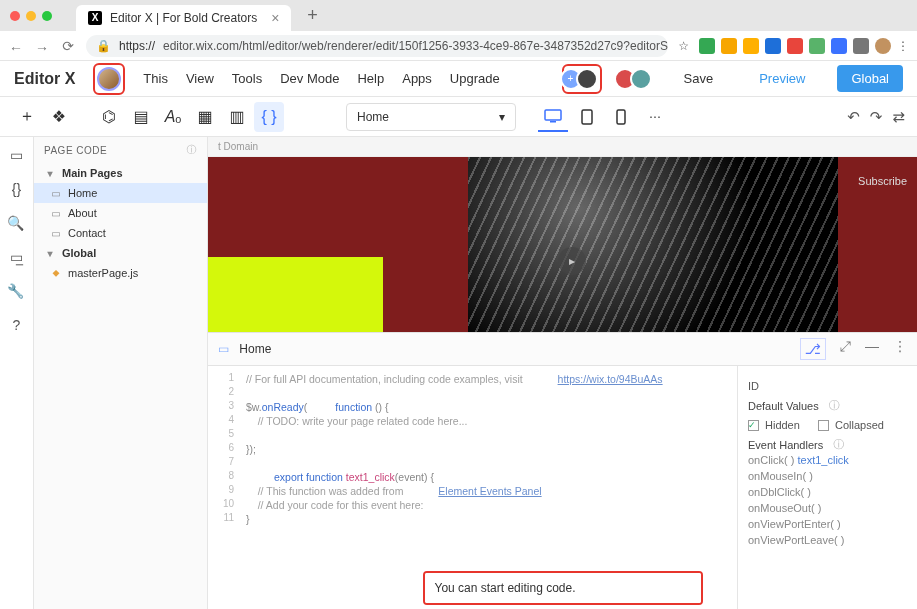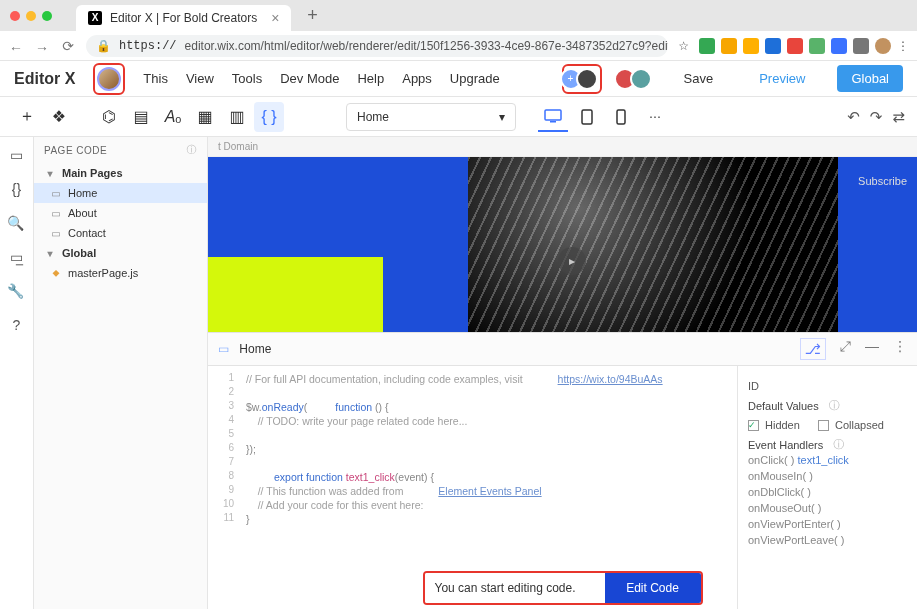--- a/index.html
+++ b/index.html
@@ -12,21 +12,21 @@
   .mac-min  { background: #fdbc2e; }
   .mac-max  { background: #28c840; }
   .tab { margin-left: 18px; background: #fff; border-radius: 6px 6px 0 0; height: 26px; display: flex; align-items: center; padding: 0 12px; gap: 8px; font-size: 12px; color: #333; min-width: 160px; position: relative; top: 2px; }
   .tab-favicon { width: 14px; height: 14px; background: #000; color:#fff; display:flex;align-items:center;justify-content:center;font-weight:bold;font-size:10px;border-radius:2px; }
   .tab-close { color: #888; font-size: 14px; margin-left: 6px; }
   .new-tab { color:#666; font-size:18px; margin-left:10px; }
 
   .browser-addr { height: 30px; background:#fff; border-bottom:1px solid #e5e5e5; display:flex; align-items:center; padding:0 8px; gap:10px; font-size:12px; color:#555; }
   .nav-ico { width:16px; text-align:center; color:#777; font-size:14px; }
   .url-bar { flex:1; background:#f1f3f4; border-radius:14px; height:22px; display:flex; align-items:center; padding:0 10px; gap:8px; color:#555; overflow:hidden; white-space:nowrap; }
-  .url-bar .https { color:#333;font-family:Liberation Mono, monospace; }
+  .url-bar .https { color:#333; }
   .ext-icons { display:flex; gap:6px; align-items:center; }
   .ext-dot { width:16px; height:16px; border-radius:3px; }
 
   
   .menu-bar { height:36px; display:flex; align-items:center; padding:0 14px; gap:18px; font-size:13px; color:#333; position:relative; border-bottom:1px solid #e5e5e5;}
   .logo { font-weight:600; font-size:16px; }
   .hl-box { border:2px solid #e7352c; border-radius:6px; padding:2px; display:flex; align-items:center; justify-content:center; }
   .avatar-main { width:24px; height:24px; border-radius:50%; background: linear-gradient(135deg,#d2b48c,#8b5a2b); border:2px solid #9aa0ff; }
   .menu-bar .spacer { flex:1; }
   .collab-group { display:flex; align-items:center; }
@@ -53,21 +53,21 @@
   .code-panel-hd { padding:6px 10px; font-size:10px; color:#666; letter-spacing:0.5px; display:flex; justify-content:space-between; align-items:center;}
   .tree-item { padding:4px 10px 4px 16px; display:flex; align-items:center; gap:6px; color:#333;}
   .tree-item.group { font-weight:600; padding-left:10px;}
   .tree-item.sel { background:#dceaff; }
   .tree-ico { width:12px; height:12px; display:inline-flex;align-items:center;justify-content:center; font-size:10px; color:#888;}
   .file-ico { color:#e7a23c;}
 
   
   .center-col { flex:1; display:flex; flex-direction:column; position:relative; overflow:hidden;}
   .domain-strip { height:20px; background:#f5f5f5; font-size:10px; color:#999; padding-left:10px; display:flex;align-items:center; border-bottom:1px solid #eee;}
-  .site-hero { height:175px; background:#1d4ed8; position:relative; overflow:hidden;}
+  .site-hero { height:175px; background:#7f1d1d; position:relative; overflow:hidden;}
   .hero-right { position:absolute; right:10px; top:18px; display:flex; gap:20px; font-size:11px; }
   .hero-right .hm { color:#cddc39; }
   .hero-right .sub { color:#ddd; }
   .hero-img { position:absolute; left:260px; top:0; width:370px; height:100%; background: radial-gradient(circle at 30% 30%, #666 0%, #000 60%); }
   .hero-img::after{content:"";position:absolute;inset:0;background:repeating-linear-gradient(115deg,rgba(255,255,255,0.25) 0 2px, transparent 2px 10px);}
   .play-c { position:absolute; left:350px; top:90px; width:28px;height:28px;border-radius:50%; background:#444; color:#fff; font-size:12px; text-align:center; line-height:28px; opacity:0.7;}
   .lime-block { position:absolute; left:0; bottom:0; width:175px; height:75px; background:#d4f80b; }
 
   .code-tab-bar { height:34px; border-top:1px solid #e3e3e3; border-bottom:1px solid #e3e3e3; background:#fbfbfb; display:flex; align-items:center; padding:0 10px; gap:10px; font-size:12px;}
   .code-tab-bar .file-ic { color:#7aa7ff; font-size:12px;}
@@ -320,17 +320,16 @@
         <div class="ev">onMouseIn( )</div>
         <div class="ev">onDblClick( )</div>
         <div class="ev">onMouseOut( )</div>
         <div class="ev">onViewPortEnter( )</div>
         <div class="ev">onViewPortLeave( )</div>
       </div>
     </div>
 
     <div class="popup">
       <div class="popup-txt">You can start editing code.</div>
-      <div class="popup-btn">Edit Code</div>
     </div>
 
   </div>
 </div>
 
 </body></html>

